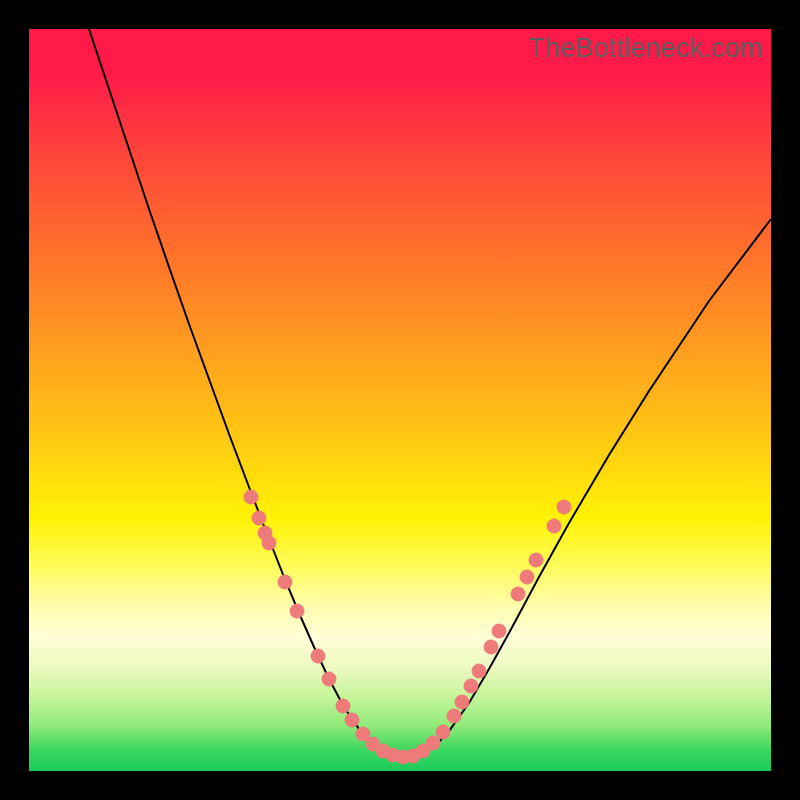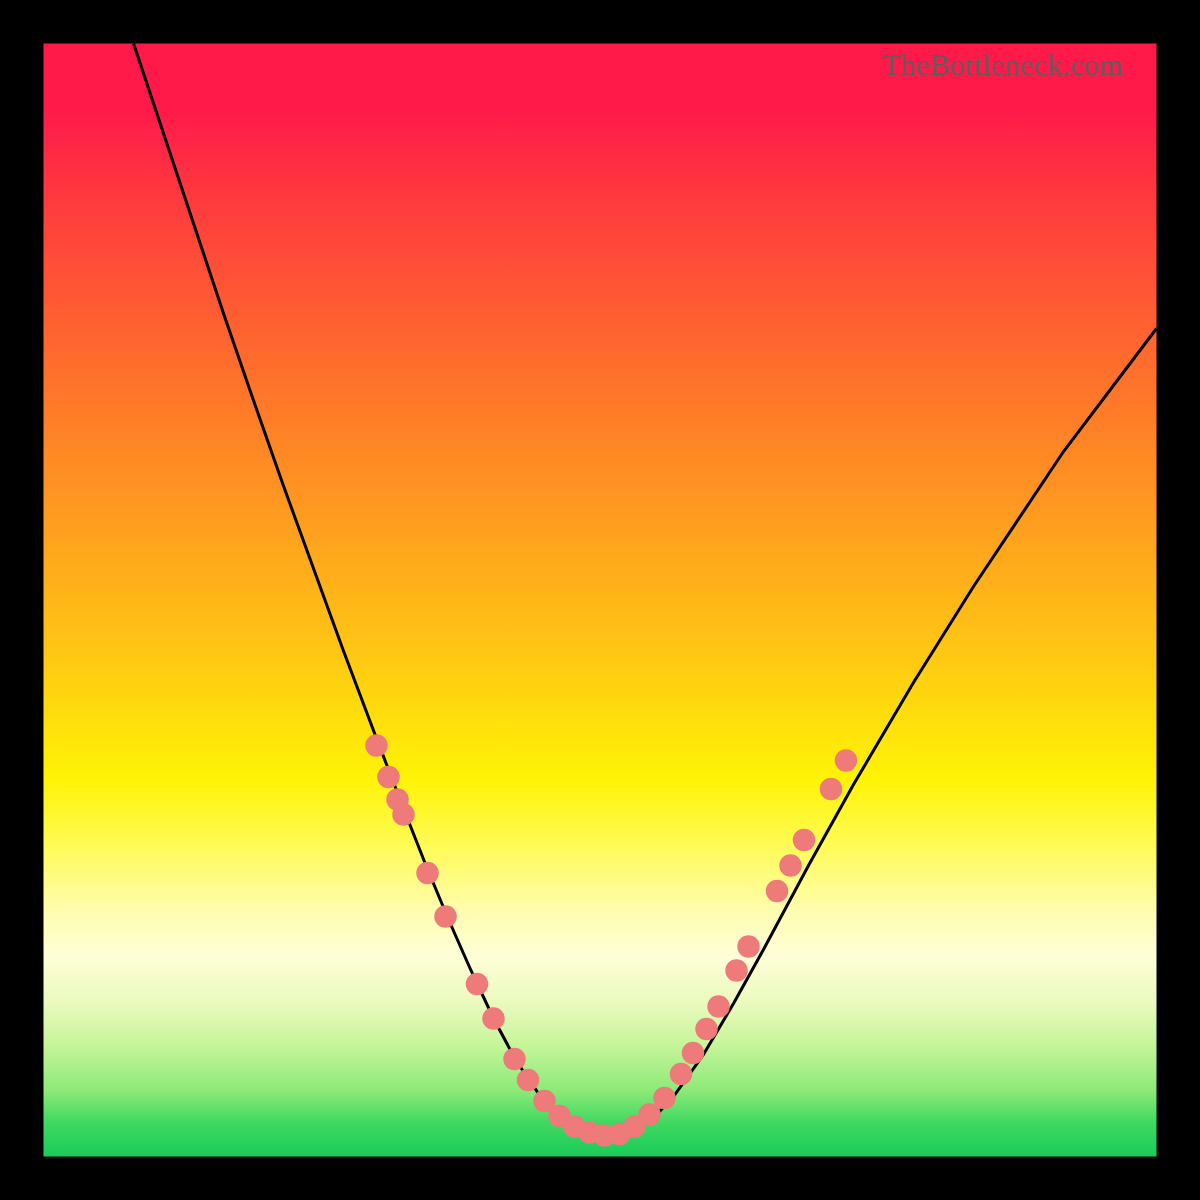--- a/index.html
+++ b/index.html
@@ -40,27 +40,26 @@
       #ecfabf 86%,
       #c6f59a 90%,
       #8eea78 94%,
       #3fd860 97%,
       #19cc5a 100%
     );
   }
   .watermark {
     position: absolute;
     top: 4px;
-    right: 22px;
+    right: 8px;
     color: #5d5d5d;
-    font-size: 20px;
+    font-size: 27px;
     font-weight: 400;
     letter-spacing: 0.2px;
     user-select: none;
-    font-family: Liberation Serif, serif;
   }
   svg.curve {
     position: absolute;
     left: 0;
     top: 0;
     width: 742px;
     height: 742px;
     overflow: visible;
   }
   .curve path.line {

